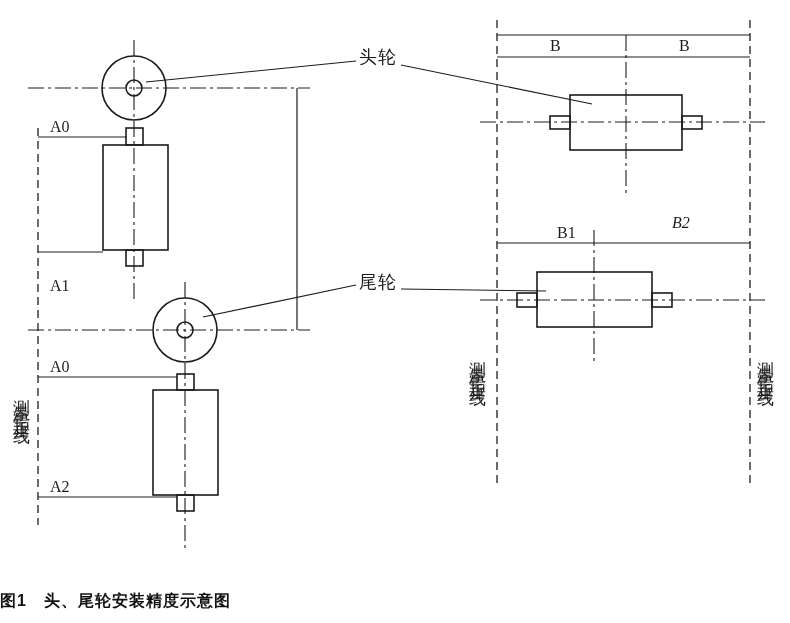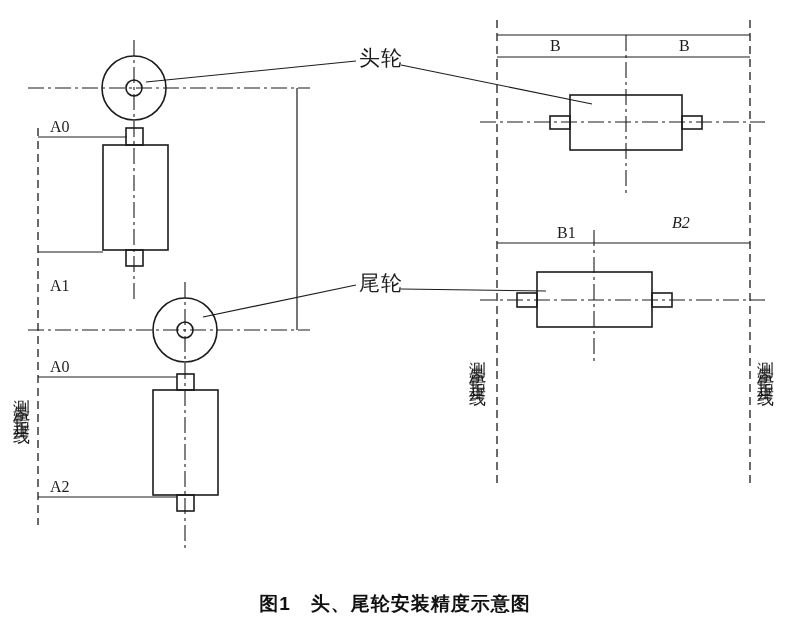--- a/index.html
+++ b/index.html
@@ -13,39 +13,38 @@
     color: #1c1c1c;
   }
   .page svg { position: absolute; left: 0; top: 0; }
   .lbl {
     position: absolute;
     line-height: 1;
     white-space: nowrap;
     color: #1c1c1c;
   }
   .dim { font-size: 16px; }
-  .cjk { font-size: 21px; letter-spacing: 1px; }
+  .cjk { font-size: 18px; letter-spacing: 1px; }
   .vtext {
     position: absolute;
     writing-mode: vertical-rl;
     text-orientation: upright;
     font-size: 17px;
     letter-spacing: 7px;
     line-height: 1;
     color: #1c1c1c;
   }
   .caption {
     position: absolute;
     left: 0;
     top: 591px;
     width: 100%;
-    text-align: center;
     font-family: "Liberation Sans", "DejaVu Sans", sans-serif;
     font-weight: 700;
-    font-size: 19px;
+    font-size: 16px;
     letter-spacing: 1px;
     color: #111111;
   }
 </style>
 </head>
 <body>
 
 <div class="page">
 
   <svg width="790" height="623" viewBox="0 0 790 623">

